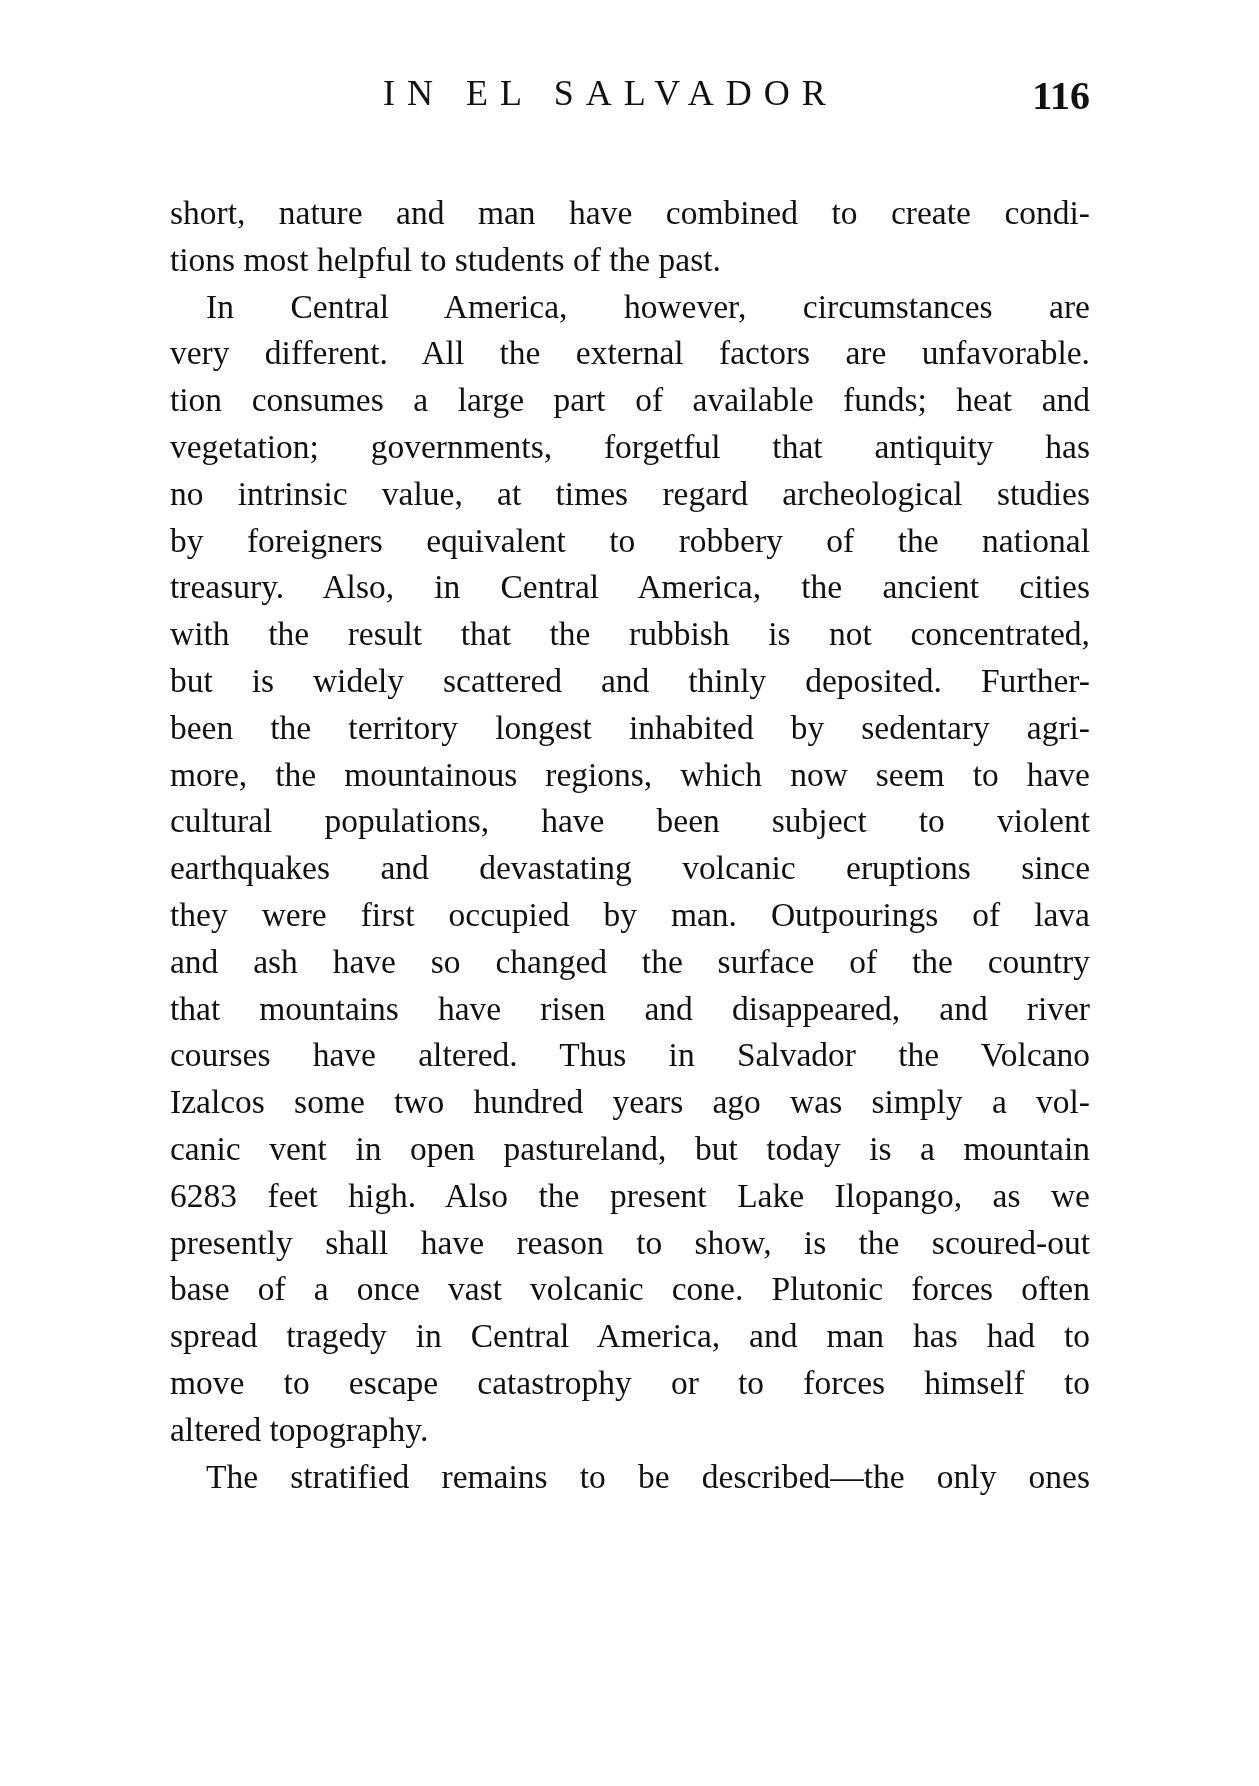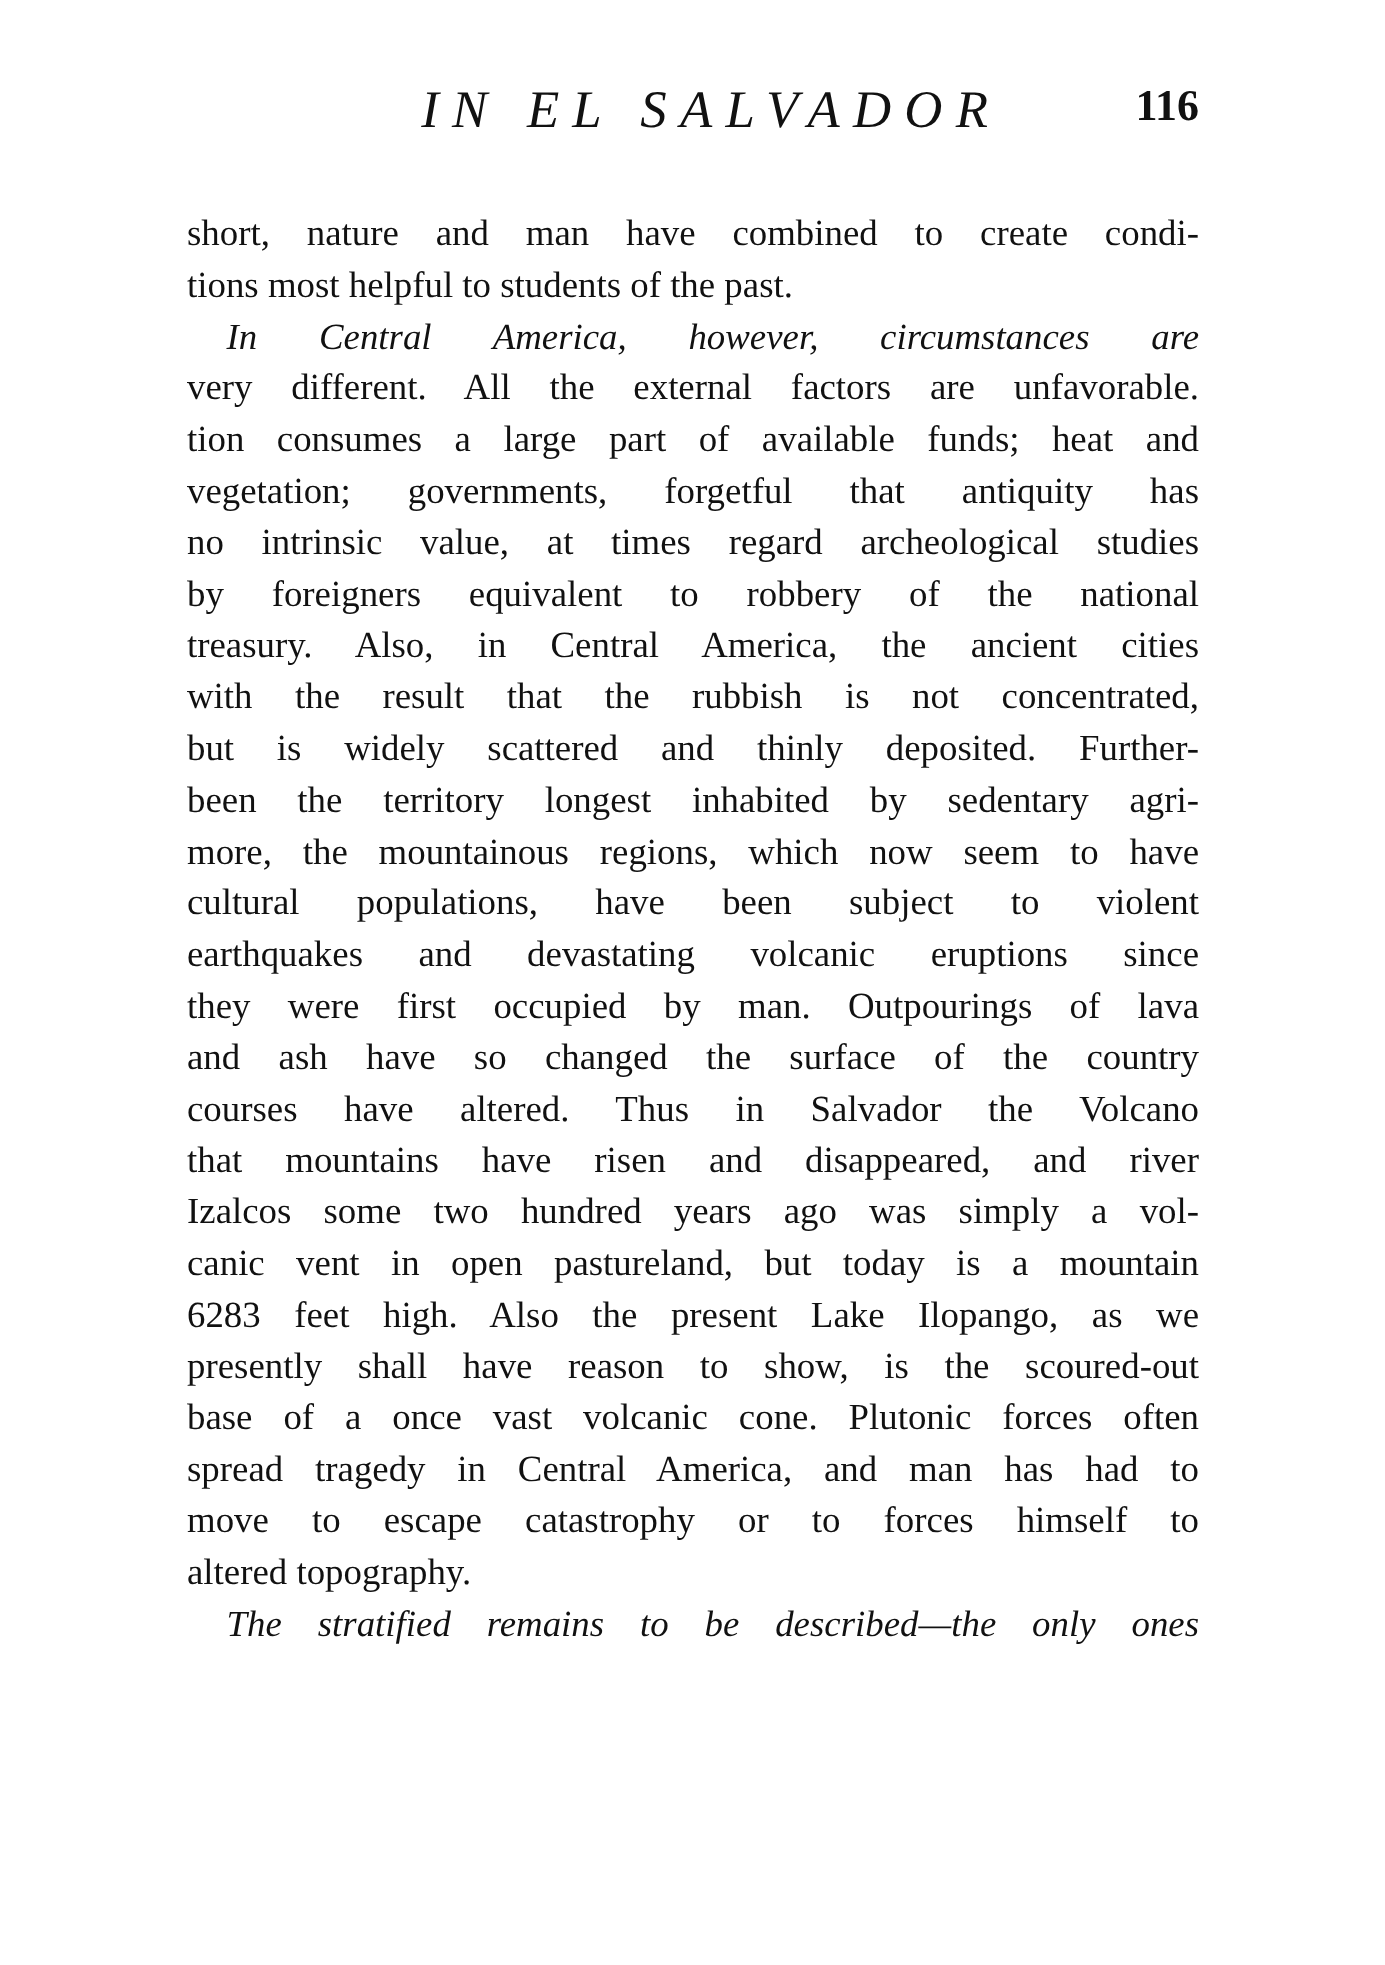--- a/index.html
+++ b/index.html
@@ -1,25 +1,25 @@
 <!DOCTYPE html>
 <html><head>
 <meta charset="utf-8">
 <style>
   html, body { margin: 0; padding: 0; background: #ffffff; }
   body { width: 1259px; height: 1786px; position: relative; overflow: hidden;
          font-family: "Liberation Serif", "DejaVu Serif", serif; color: #111; }
   .header { position: absolute; top: 72px; left: 168px; width: 922px; height: 50px; }
-  .running-head { position: absolute; left: 215px; top: 0; font-size: 48px; letter-spacing: 12px; font-style: italic; }
+  .running-head { position: absolute; left: 215px; top: 0; font-size: 36px; letter-spacing: 12px; }
   .page-number { position: absolute; right: 0; top: 0; font-size: 40px; font-weight: bold; }
   .body-text { position: absolute; top: 190px; left: 170px; width: 920px; }
   .line { font-size: 33.5px; line-height: 46.8px; height: 46.8px; white-space: nowrap;
           text-align: justify; text-align-last: justify; }
   .line.last { text-align-last: left; font-family: Liberation Serif, serif; }
-  .line.indent { padding-left: 36px; font-style: italic; }
+  .line.indent { padding-left: 36px; }
 </style>
 </head>
 <body>
 
 <div class="header">
   <span class="running-head">IN EL SALVADOR</span>
   <span class="page-number">116</span>
 </div>
 
 <div class="body-text" id="body-text">
@@ -33,22 +33,22 @@
     <div class="line">by foreigners equivalent to robbery of the national</div>
     <div class="line">treasury.  Also, in Central America, the ancient cities</div>
     <div class="line">with the result that the rubbish is not concentrated,</div>
     <div class="line">but is widely scattered and thinly deposited.  Further-</div>
     <div class="line">been the territory longest inhabited by sedentary agri-</div>
     <div class="line">more, the mountainous regions, which now seem to have</div>
     <div class="line">cultural populations, have been subject to violent</div>
     <div class="line">earthquakes and devastating volcanic eruptions since</div>
     <div class="line">they were first occupied by man.  Outpourings of lava</div>
     <div class="line">and ash have so changed the surface of the country</div>
+    <div class="line">that mountains have risen and disappeared, and river</div>
     <div class="line">courses have altered.  Thus in Salvador the Volcano</div>
-    <div class="line">that mountains have risen and disappeared, and river</div>
     <div class="line">Izalcos some two hundred years ago was simply a vol-</div>
     <div class="line">canic vent in open pastureland, but today is a mountain</div>
     <div class="line">6283 feet high.  Also the present Lake Ilopango, as we</div>
     <div class="line">presently shall have reason to show, is the scoured-out</div>
     <div class="line">base of a once vast volcanic cone.  Plutonic forces often</div>
     <div class="line">spread tragedy in Central America, and man has had to</div>
     <div class="line">move to escape catastrophy or to forces himself to</div>
     <div class="line last">altered topography.</div>
     <div class="line indent">The stratified remains to be described—the only ones</div>
   </div>

